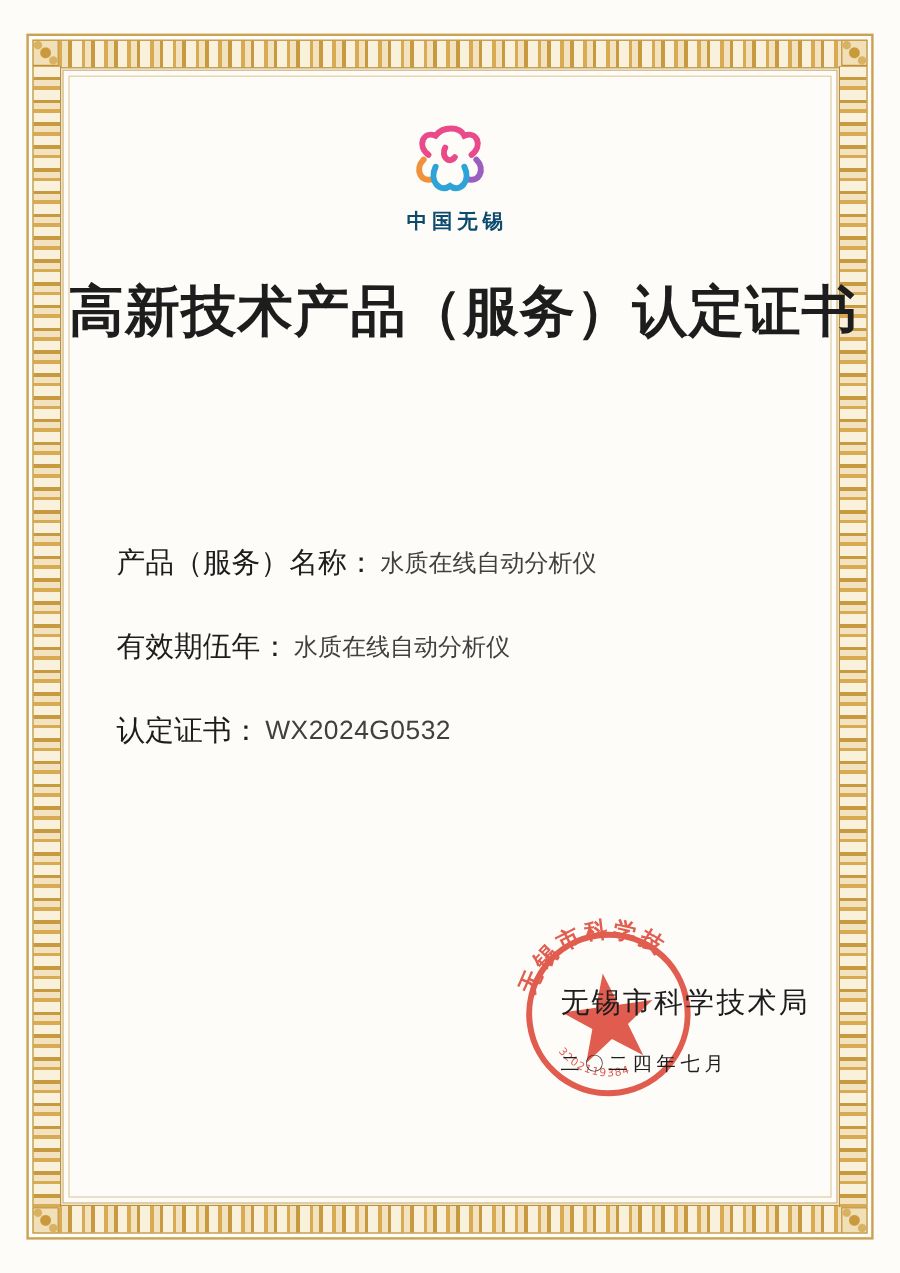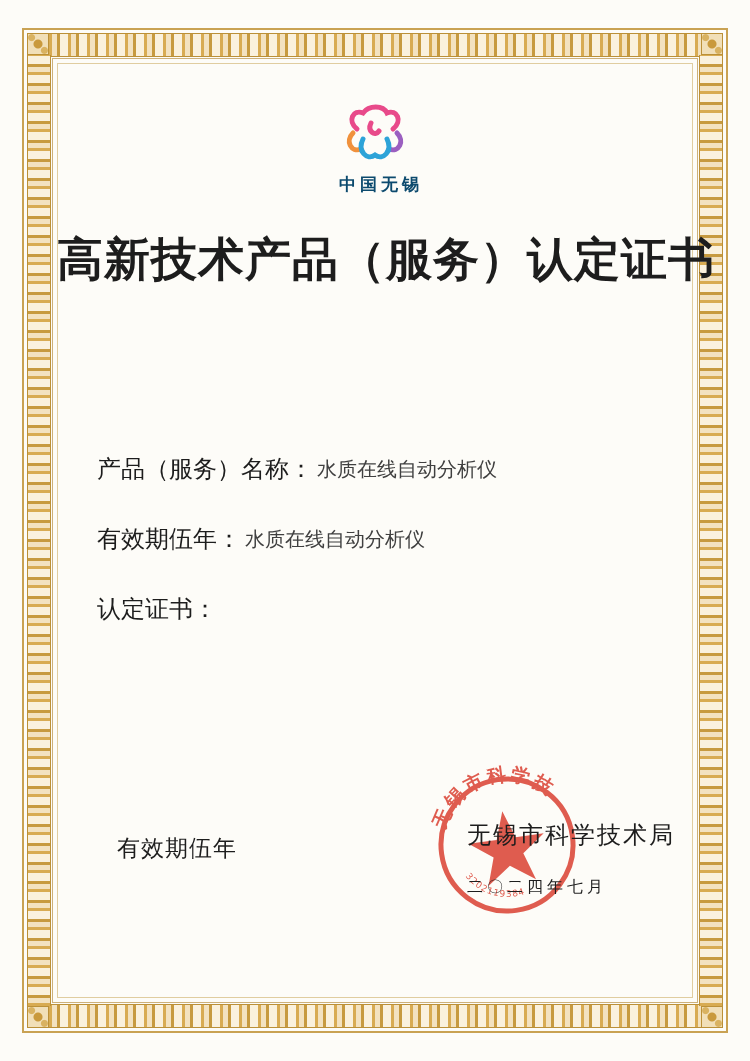--- a/index.html
+++ b/index.html
@@ -275,25 +275,25 @@
         <span class="field-value">水质在线自动分析仪</span>
       </div>
 
       <div class="field-row">
         <span class="field-label">有效期伍年：</span>
         <span class="field-value">水质在线自动分析仪</span>
       </div>
 
       <div class="field-row">
         <span class="field-label">认定证书：</span>
+        <span class="field-value latin">WX2024G0532</span>
       </div>
 
     </div>
 
-    <div class="validity">有效期伍年</div>
 
     <div class="seal">
       <svg width="180" height="180" viewBox="0 0 180 180" xmlns="http://www.w3.org/2000/svg">
         <defs>
           <path id="sealArcTop" d="M 26 90 A 64 64 0 0 1 154 90"></path>
           <path id="sealArcBottom" d="M 38 90 A 52 52 0 0 0 142 90"></path>
         </defs>
         <g transform="rotate(-8 90 90)" opacity="0.82">
           <circle cx="90" cy="90" r="66" fill="none" stroke="#d93a2b" stroke-width="5"></circle>
           <path d="M90 56 L99.5 83.5 L128 83.5 L105 100.5 L114 128 L90 111 L66 128 L75 100.5 L52 83.5 L80.5 83.5 Z" fill="#d93a2b"></path>

